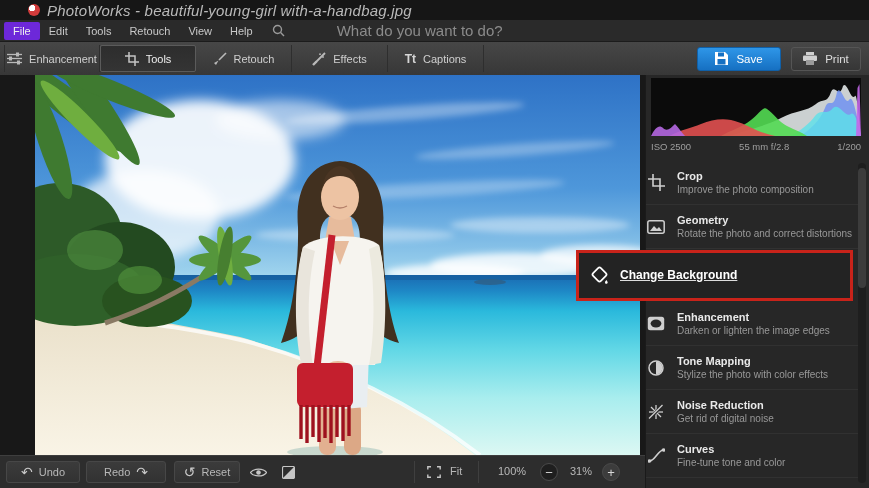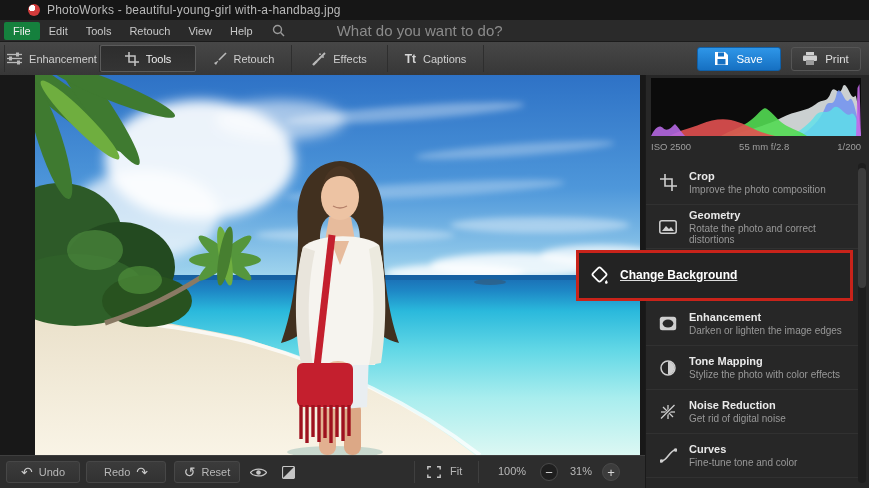--- a/index.html
+++ b/index.html
@@ -5,27 +5,27 @@
   * { margin:0; padding:0; box-sizing:border-box; }
   body { background:#000; font-family:"Liberation Sans", sans-serif; }
   .app { position:relative; width:869px; height:488px; background:#1b1b1b; overflow:hidden;
          color:#ddd; font-size:11px; -webkit-font-smoothing:antialiased; }
 
   
   .titlebar { position:absolute; left:0; top:0; width:869px; height:20px; background:#161616;
               display:flex; align-items:center; padding-left:28px; gap:7px; }
   .logo { width:12px; height:12px; border-radius:50%;
           background:radial-gradient(circle at 35% 35%, #fff 0 28%, #d23b3b 30% 70%, #8e1f1f 100%); }
-  .win-title { color:#b9b9b9; font-size:12px; letter-spacing:.2px; }
+  .win-title { color:#b9b9b9; font-size:15px; letter-spacing:.2px;font-style:italic; }
 
   
   .menubar { position:absolute; left:0; top:20px; width:869px; height:22px; background:#2a2a2a;
              display:flex; align-items:center; padding-left:4px; border-bottom:1px solid #1c1c1c; }
   .menu-item { color:#c9c9c9; font-size:11px; padding:3px 9px; border-radius:2px; cursor:default; }
-  .menu-item.active { background:#15803d; color:#eee; }
+  .menu-item.active { background:#6d28d9; color:#eee; }
   .search-wrap { display:flex; align-items:center; gap:6px; margin-left:10px; }
   .search-wrap svg { flex:0 0 auto; }
   .search-input { background:transparent; border:none; outline:none; color:#bbb; width:190px;
                   font-size:15px; font-family:"Liberation Sans",sans-serif;margin-left:46px; }
   .search-input::placeholder { color:#8b8b8b; }
 
   
   .tabbar { position:absolute; left:0; top:42px; width:869px; height:33px;
             background:linear-gradient(#474747,#373737); display:flex; align-items:center; padding-left:4px; }
   .tab { height:27px; width:96px; display:flex; align-items:center; justify-content:center; gap:7px;
@@ -62,21 +62,21 @@
                  display:flex; align-items:center; justify-content:center; line-height:1; }
   .bb-sep { position:absolute; top:5px; width:1px; height:22px; background:#3f3f3f; }
 
   
   .sidebar { position:absolute; left:645px; top:75px; width:224px; height:413px; background:#272727;
              border-left:1px solid #1a1a1a; }
   .hist-box { position:absolute; left:5px; top:3px; width:210px; height:58px; background:#0b0b0b; }
   .exif-row { position:absolute; left:5px; top:63px; width:210px; height:16px; display:flex;
               justify-content:space-between; color:#9f9f9f; font-size:9.5px; align-items:center; }
   .tool-list { position:absolute; left:0; top:86px; width:212px; }
-  .tool-item { height:44px; display:flex; align-items:center; gap:11px; padding-left:12px;
+  .tool-item { height:44px; display:flex; align-items:center; gap:11px; 
                border-bottom:1px solid #313131; cursor:default; }
   .tool-item .ticon { width:20px; height:20px; flex:0 0 auto; display:flex; align-items:center; justify-content:center; }
   .tname { color:#e9e9e9; font-weight:bold; font-size:11px; margin-bottom:2px; }
   .tdesc { color:#989898; font-size:10px; }
   .tool-spacer { height:53px; }
   .scrollbar { position:absolute; right:3px; top:88px; width:8px; height:320px; background:#1e1e1e; border-radius:4px; }
   .scroll-thumb { position:absolute; left:0; top:5px; width:8px; height:120px; background:#3c3c3c; border-radius:4px; }
 
   
   .highlight-box { position:absolute; left:576px; top:250px; width:277px; height:51px;

